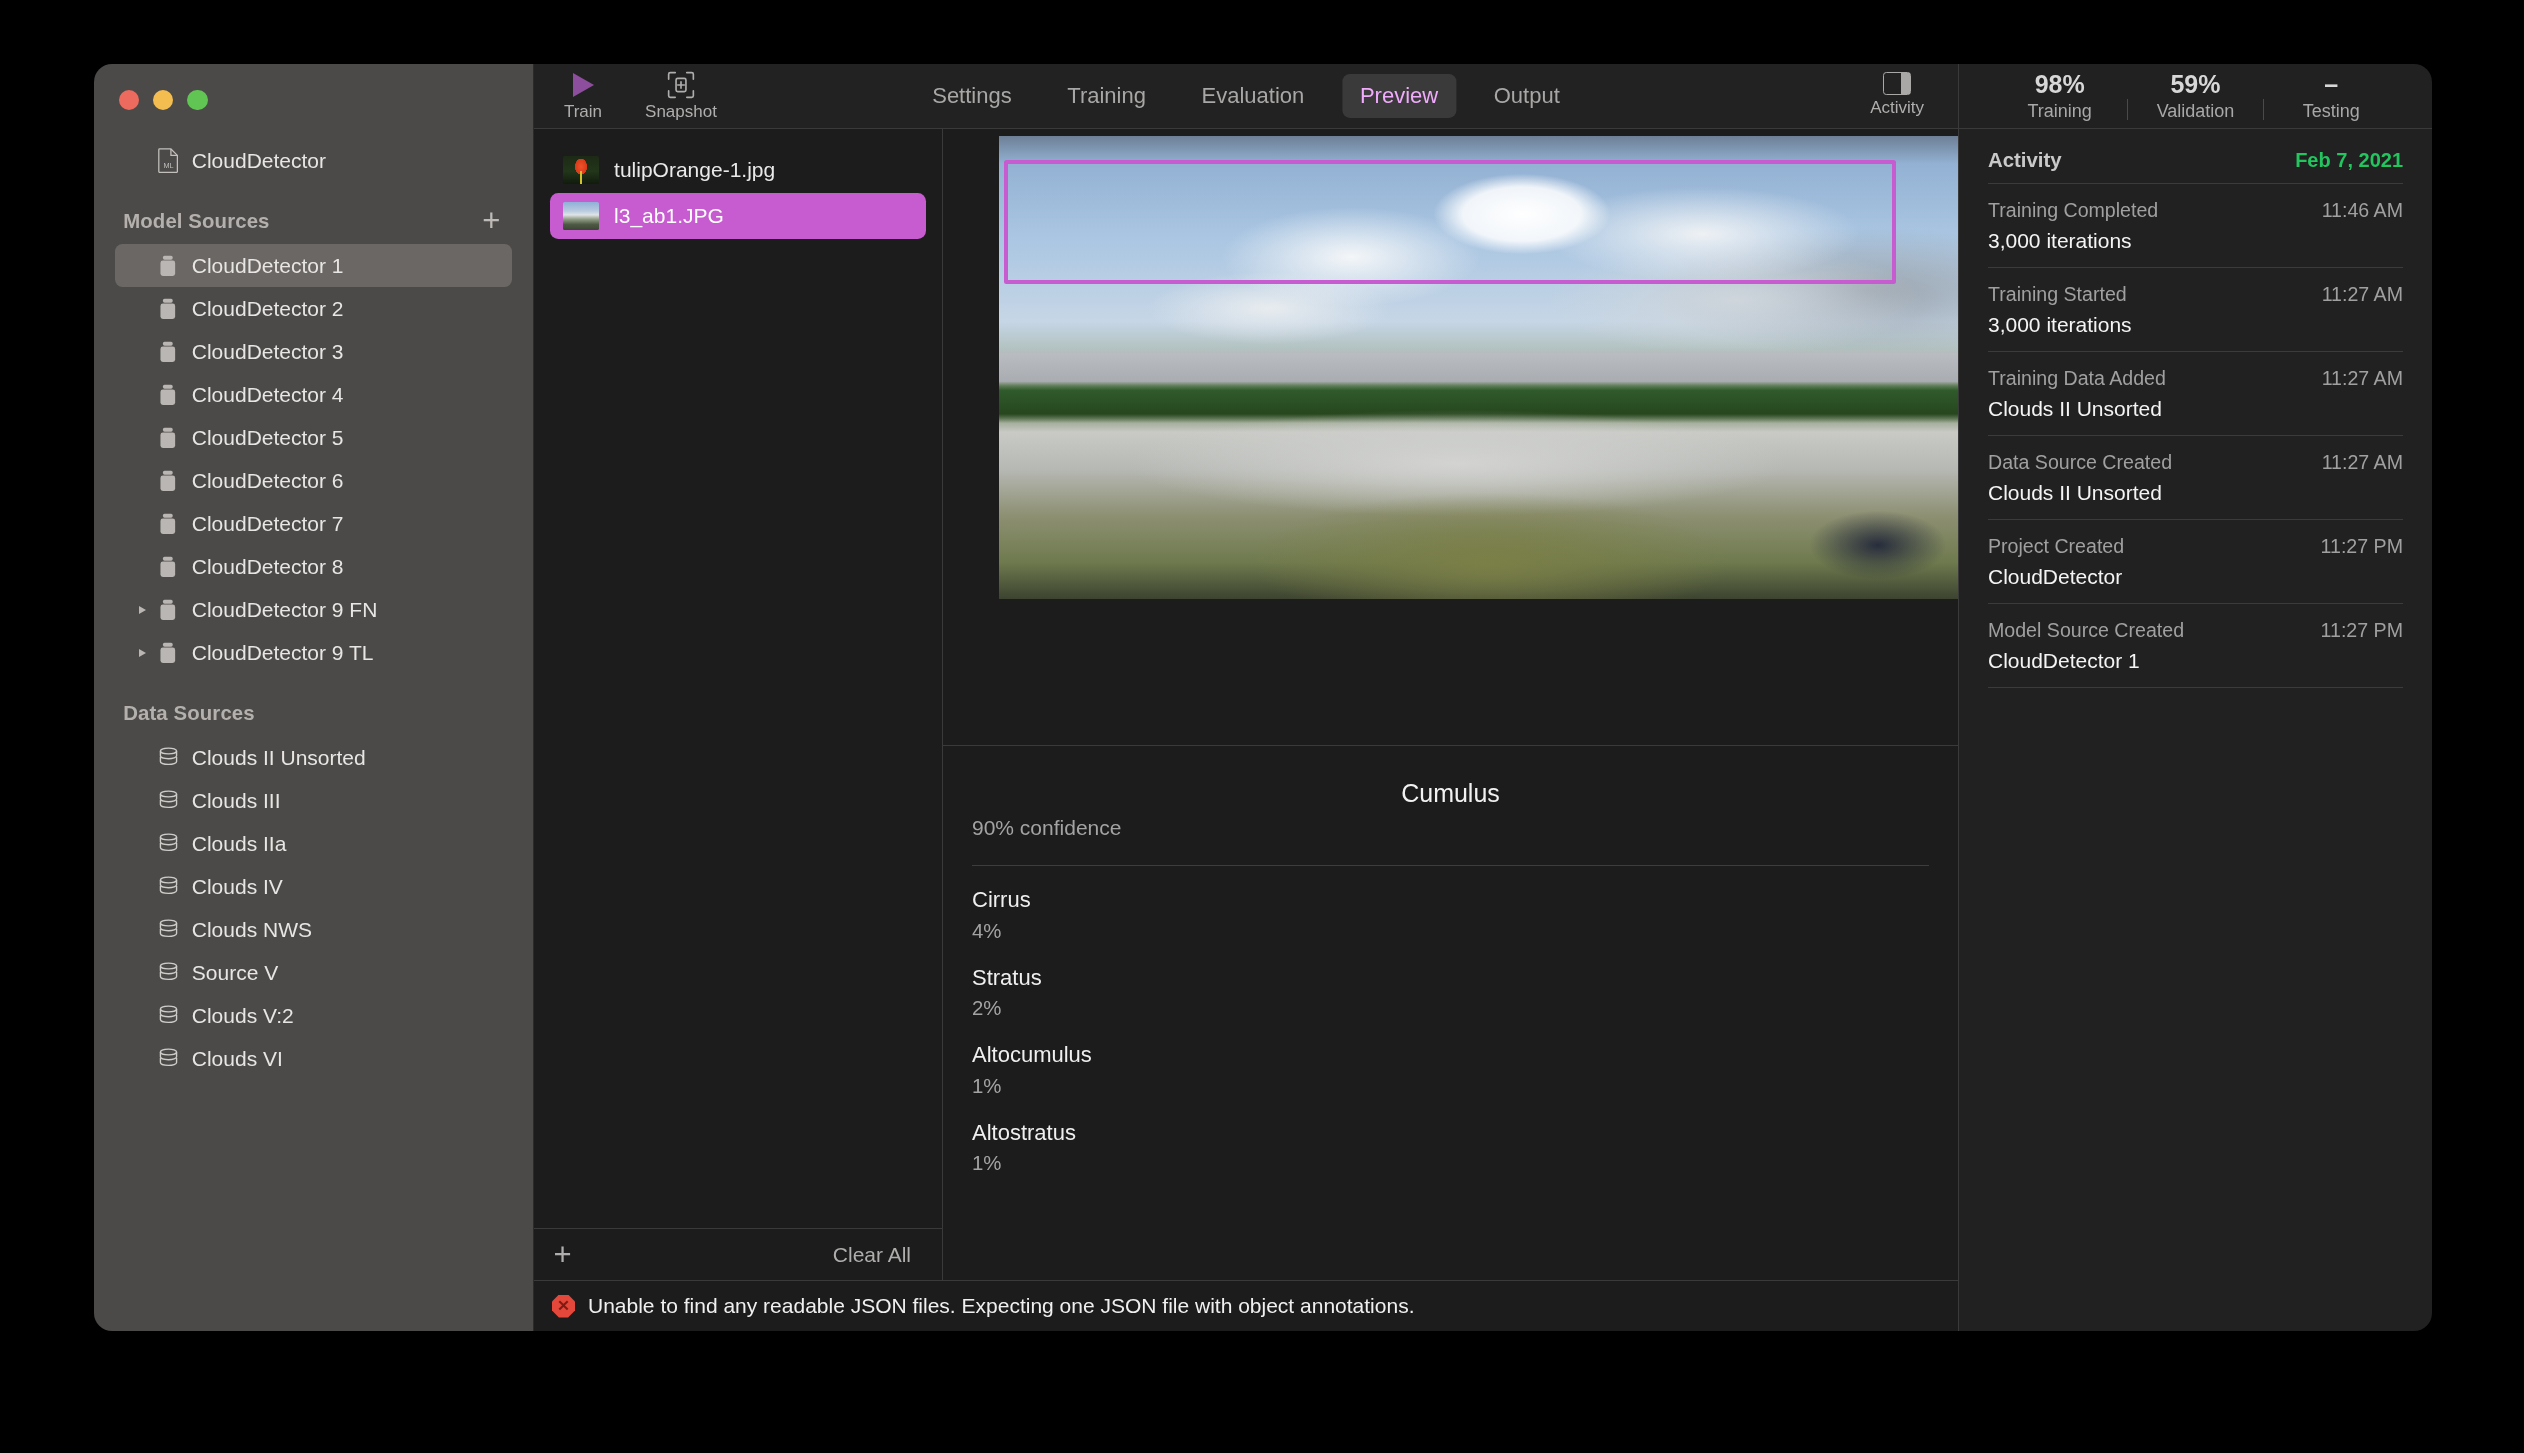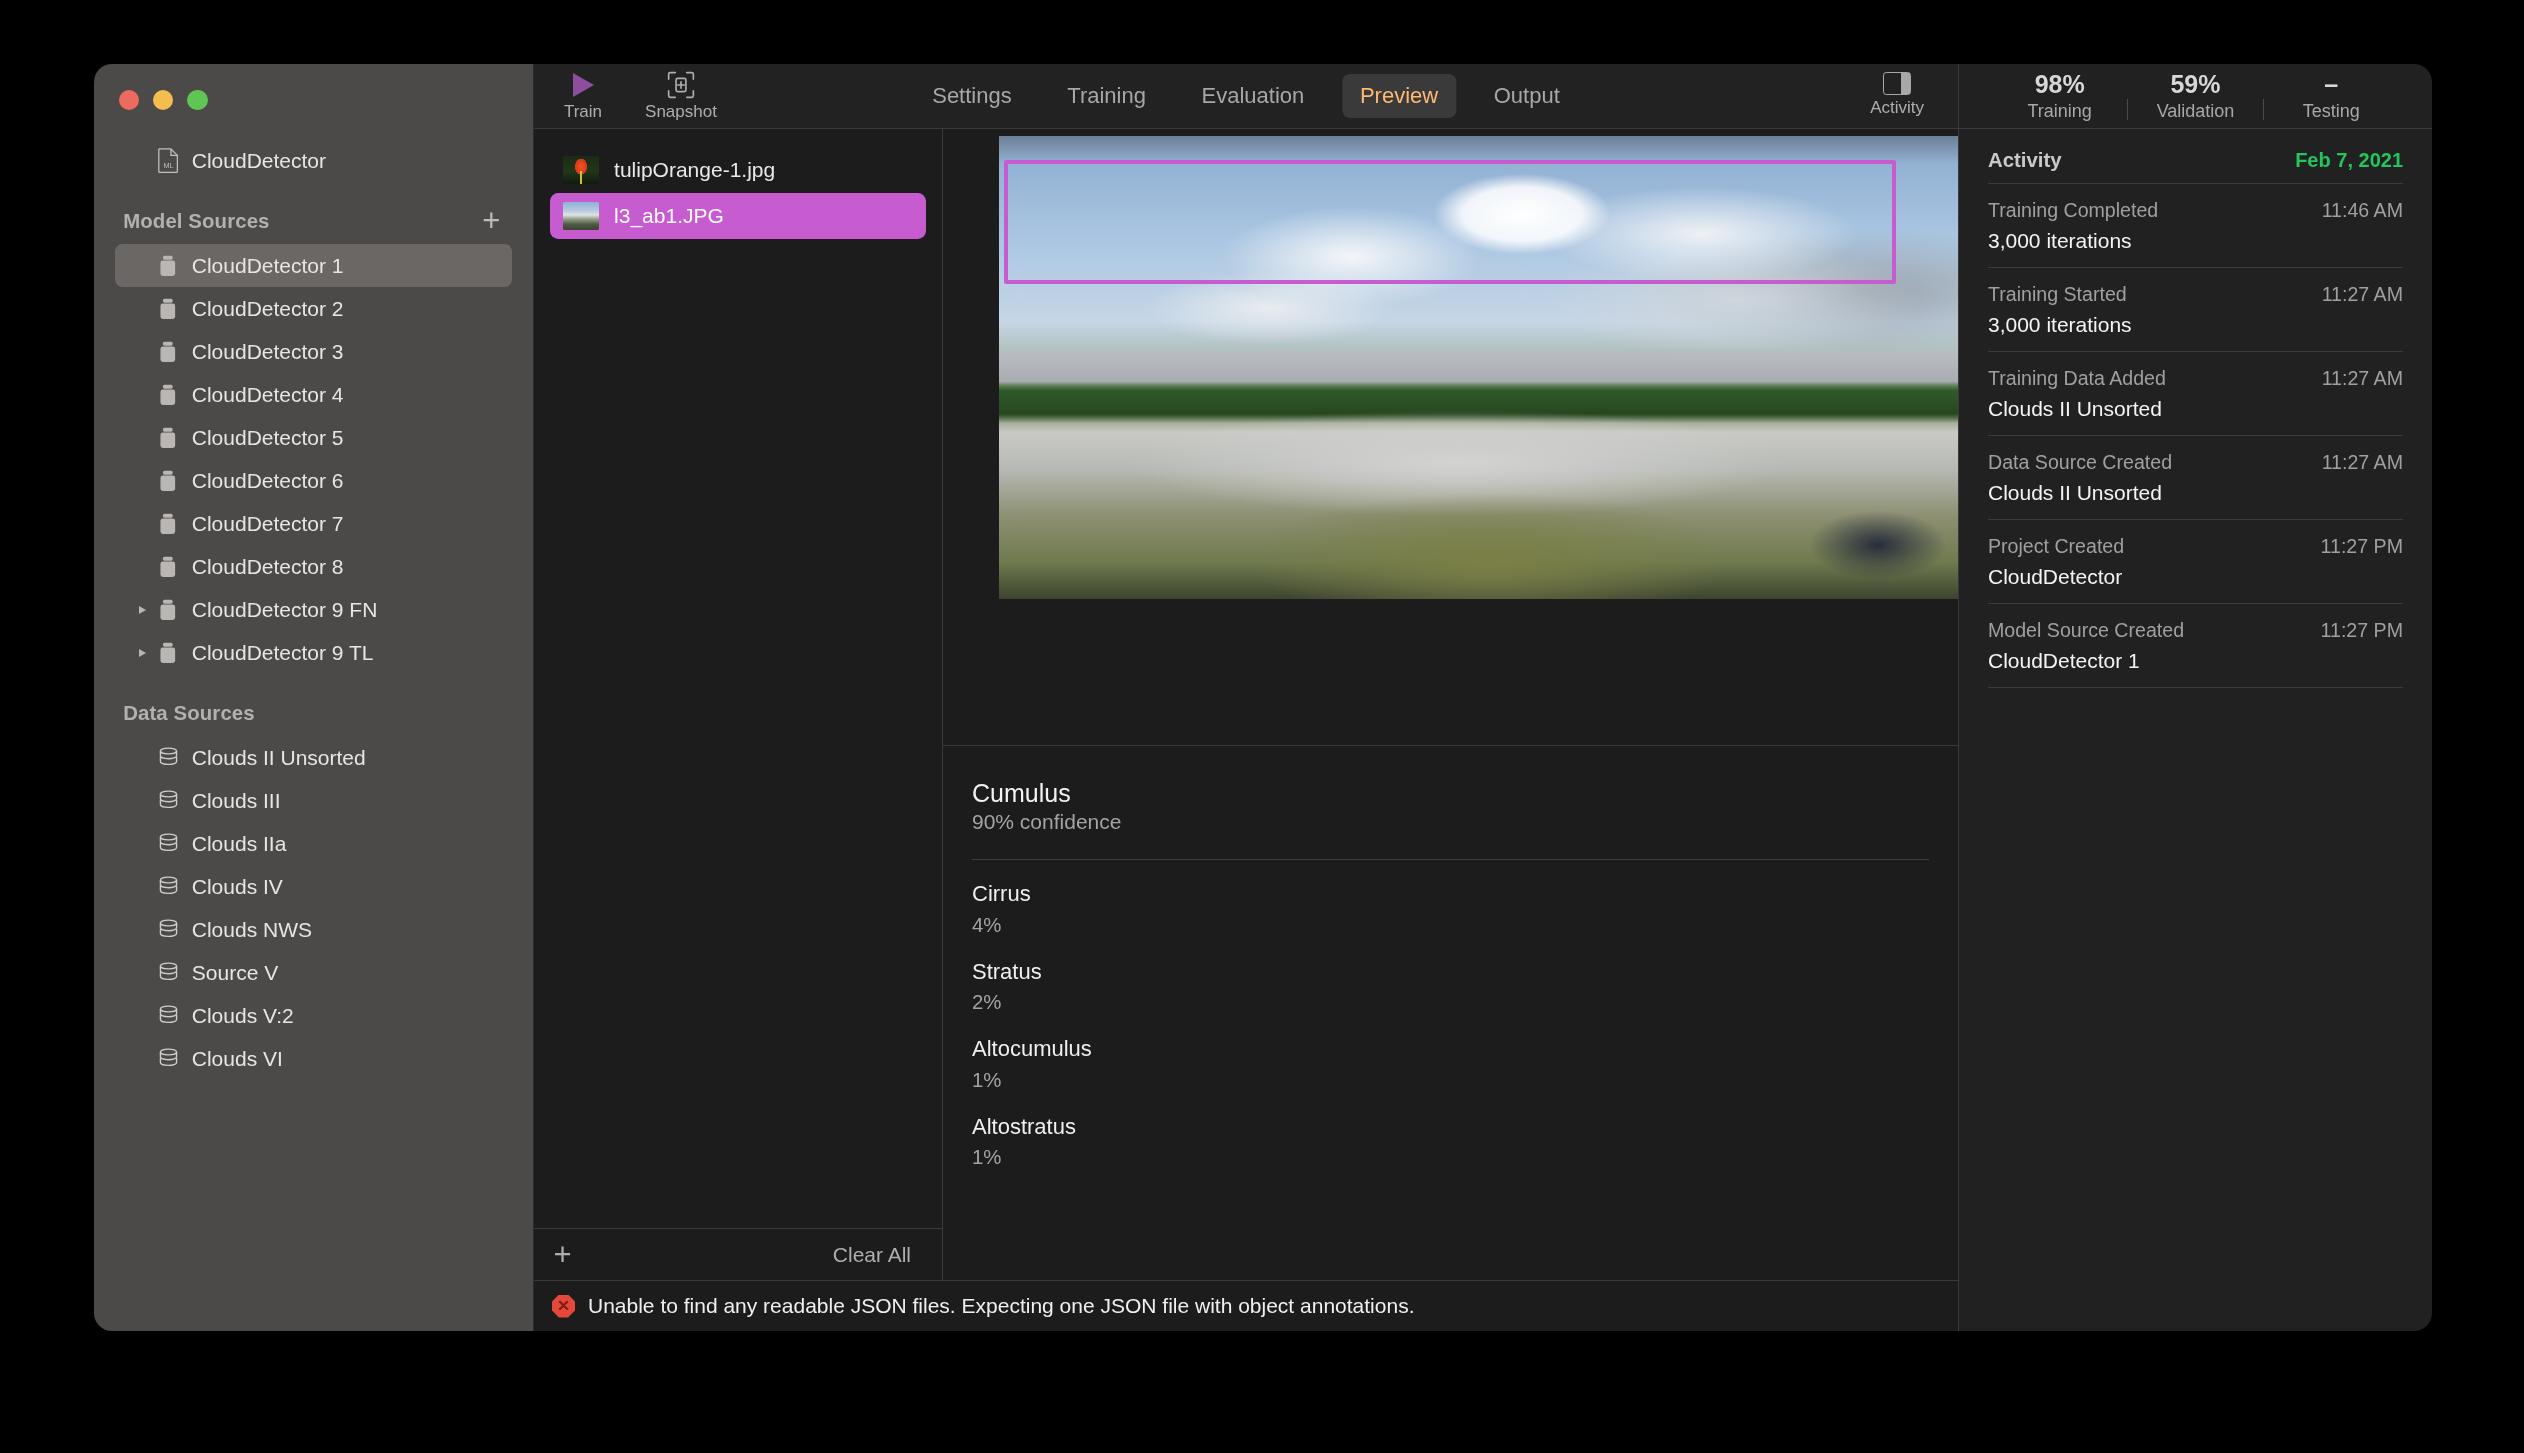--- a/index.html
+++ b/index.html
@@ -79,21 +79,21 @@
     color: #b0aeac; font-size: 17px;
   }
   .tb-action .glyph { height: 31px; display: flex; align-items: center; justify-content: center; }
   .play-tri { width: 0; height: 0; border-left: 21px solid #8e4e9e; border-top: 12.3px solid transparent; border-bottom: 12.3px solid transparent; }
 
   #tabs { position: absolute; left: 50%; transform: translateX(-50%); display: flex; align-items: center; gap: 0; }
   .tab {
     color: #a9a7a5; font-size: 22px;
     padding: 9px 18px; border-radius: 7.4px; margin: 0 9.8px;
   }
-  .tab.active { background: #3a3a3a; color: #fdba74; }
+  .tab.active { background: #3a3a3a; color: #f0abfc; }
 
   #activity-toggle {
     position: absolute; right: 34px; top: 8.2px;
     display: flex; flex-direction: column; align-items: center; gap: 2.5px;
     color: #b0aeac; font-size: 17px;
   }
   .panel-icon { width: 28px; height: 23px; border: 1.6px solid #aaa8a6; border-radius: 3.3px; display: flex; }
   .panel-icon .l { flex: 1 1 auto; }
   .panel-icon .r { width: 9px; border-left: 1.6px solid #aaa8a6; background: #aaa8a6; }
 
@@ -164,21 +164,21 @@
   }
   #bbox {
     position: absolute;
     left: 4.9px; top: 24.5px; width: 892px; height: 124px;
     border: 4.1px solid #c75bd0;
     border-radius: 2.5px;
   }
 
   #results { flex: 1 1 auto; padding: 33px 0 0 0; background: #1c1c1c; }
   .top-pred { padding: 0 29px; }
-  .top-pred .cls { color: #f2f2f2; font-size: 25px; margin-bottom: 2px; }
+  .top-pred .cls { color: #f2f2f2; font-size: 25px; margin-bottom: 8px; text-align: center; }
   .top-pred .conf { color: #a3a3a3; font-size: 21px; }
   .hr { height: 0.8px; background: #3d3d3d; margin: 24.5px 29px 0 29px; }
   .pred-row { padding: 22px 29px 0 29px; }
   .pred-row .cls { color: #efefef; font-size: 22px; margin-bottom: 6.5px; }
   .pred-row .pct { color: #a3a3a3; font-size: 20.4px; }
 
   
   #errorbar {
     height: 51px; flex: 0 0 51px;
     background: #1c1c1c;

